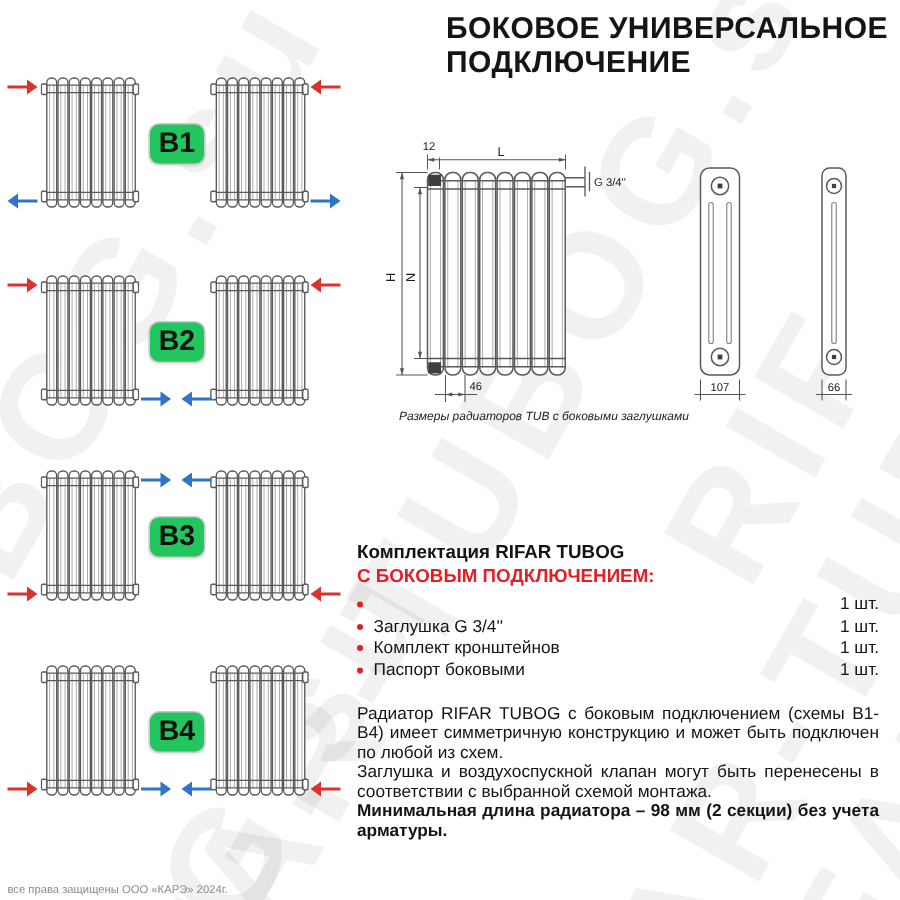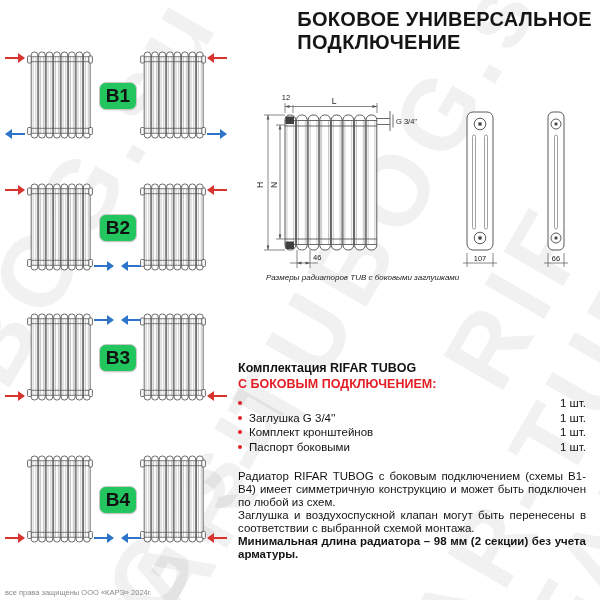--- a/index.html
+++ b/index.html
@@ -313,21 +313,21 @@
 </div>
     <div class="label-box">
         <span>B3</span>
       </div>
     <span class="arrow blue" style="left:94px;top:4px"></span>
     <span class="arrow blue left" style="left:121px;top:4px"></span>
     <span class="arrow red" style="left:5px;top:80px"></span>
     <span class="arrow red left" style="left:207px;top:80px"></span>
   </div>
 
-  <div class="scheme-row" style="top:453px">
+  <div class="scheme-row" style="top:441px">
     <div class="rad rad-l">
   <svg viewBox="0 0 66 92" preserveAspectRatio="none">
     <g>
             <rect x="4.2" y="3" width="6.6" height="86" rx="3" fill="#fff" stroke="#5a5a5a" stroke-width="0.9"></rect>
             <line x1="6.1" x2="6.1" y1="8" y2="84" stroke="#9a9a9a" stroke-width="0.55"></line>
             <line x1="8.899999999999999" x2="8.899999999999999" y1="8" y2="84" stroke="#9a9a9a" stroke-width="0.55"></line>
             <rect x="11.68" y="3" width="6.6" height="86" rx="3" fill="#fff" stroke="#5a5a5a" stroke-width="0.9"></rect>
             <line x1="13.58" x2="13.58" y1="8" y2="84" stroke="#9a9a9a" stroke-width="0.55"></line>
             <line x1="16.38" x2="16.38" y1="8" y2="84" stroke="#9a9a9a" stroke-width="0.55"></line>
             <rect x="19.16" y="3" width="6.6" height="86" rx="3" fill="#fff" stroke="#5a5a5a" stroke-width="0.9"></rect>

